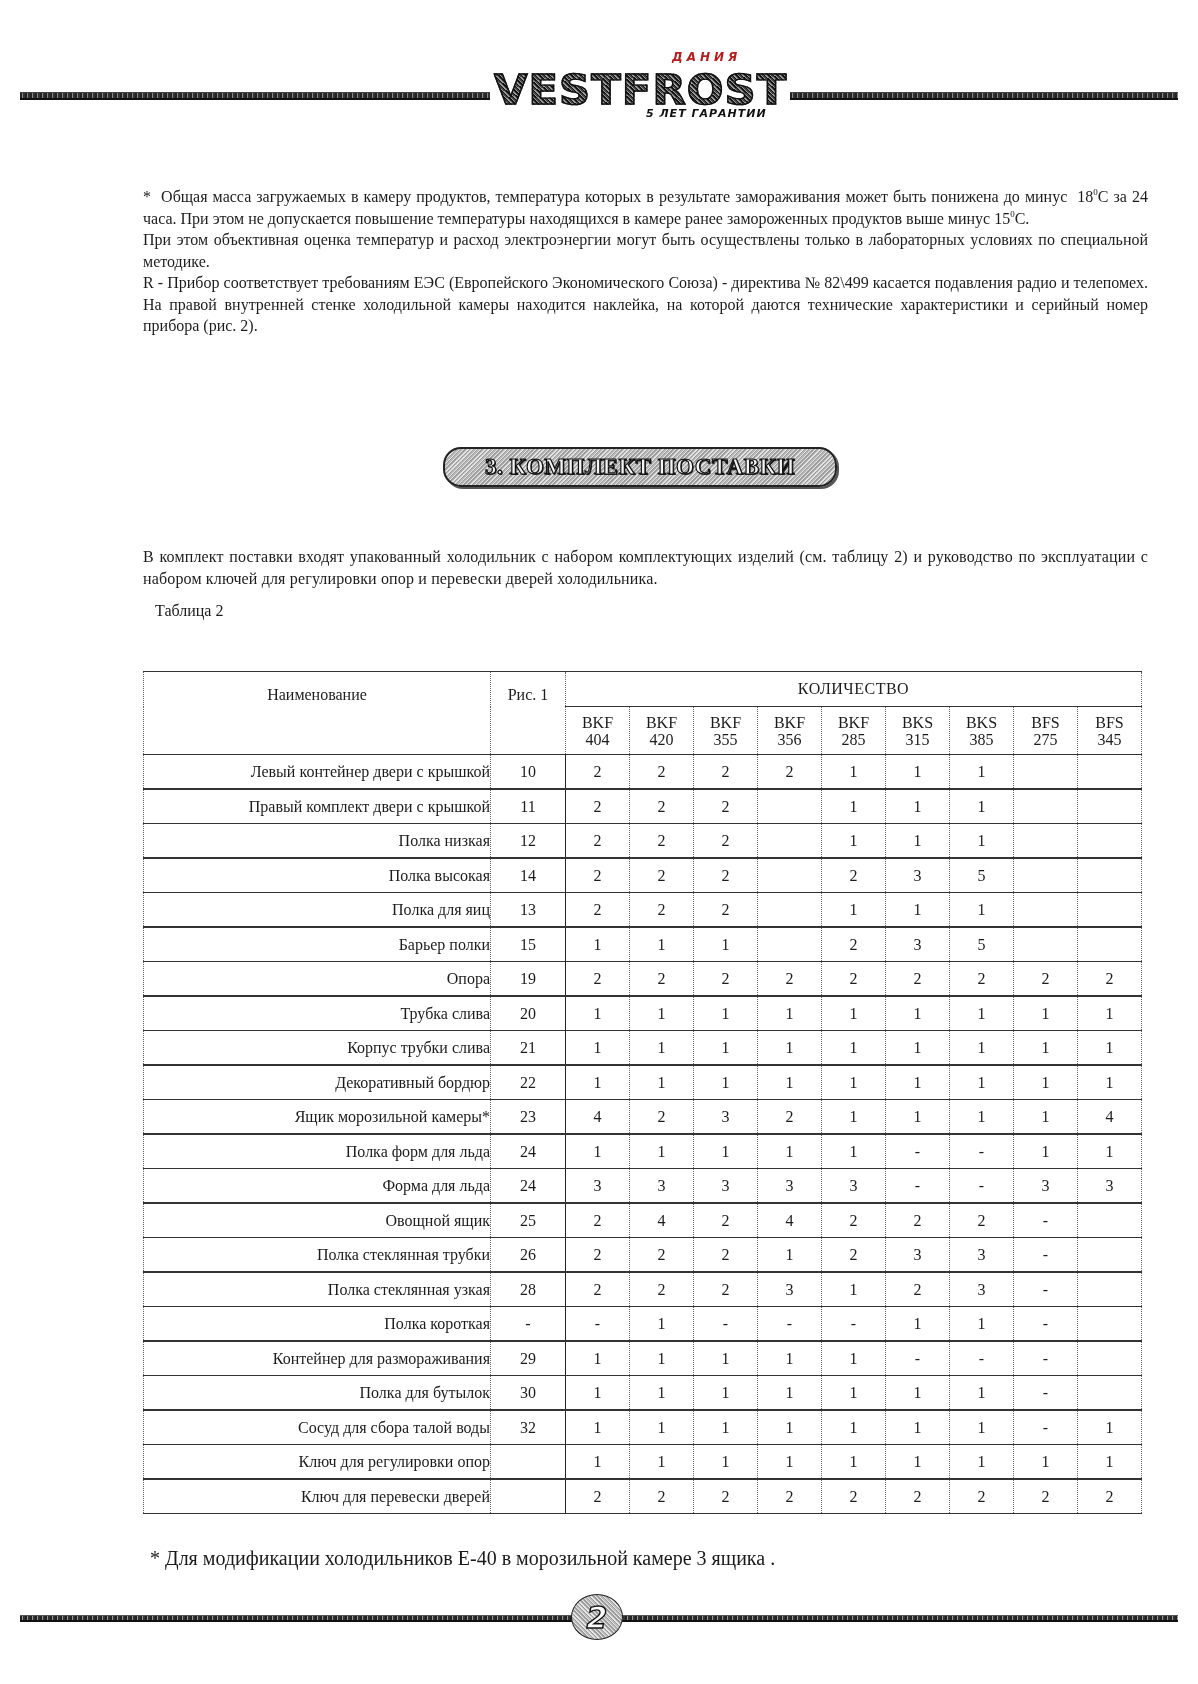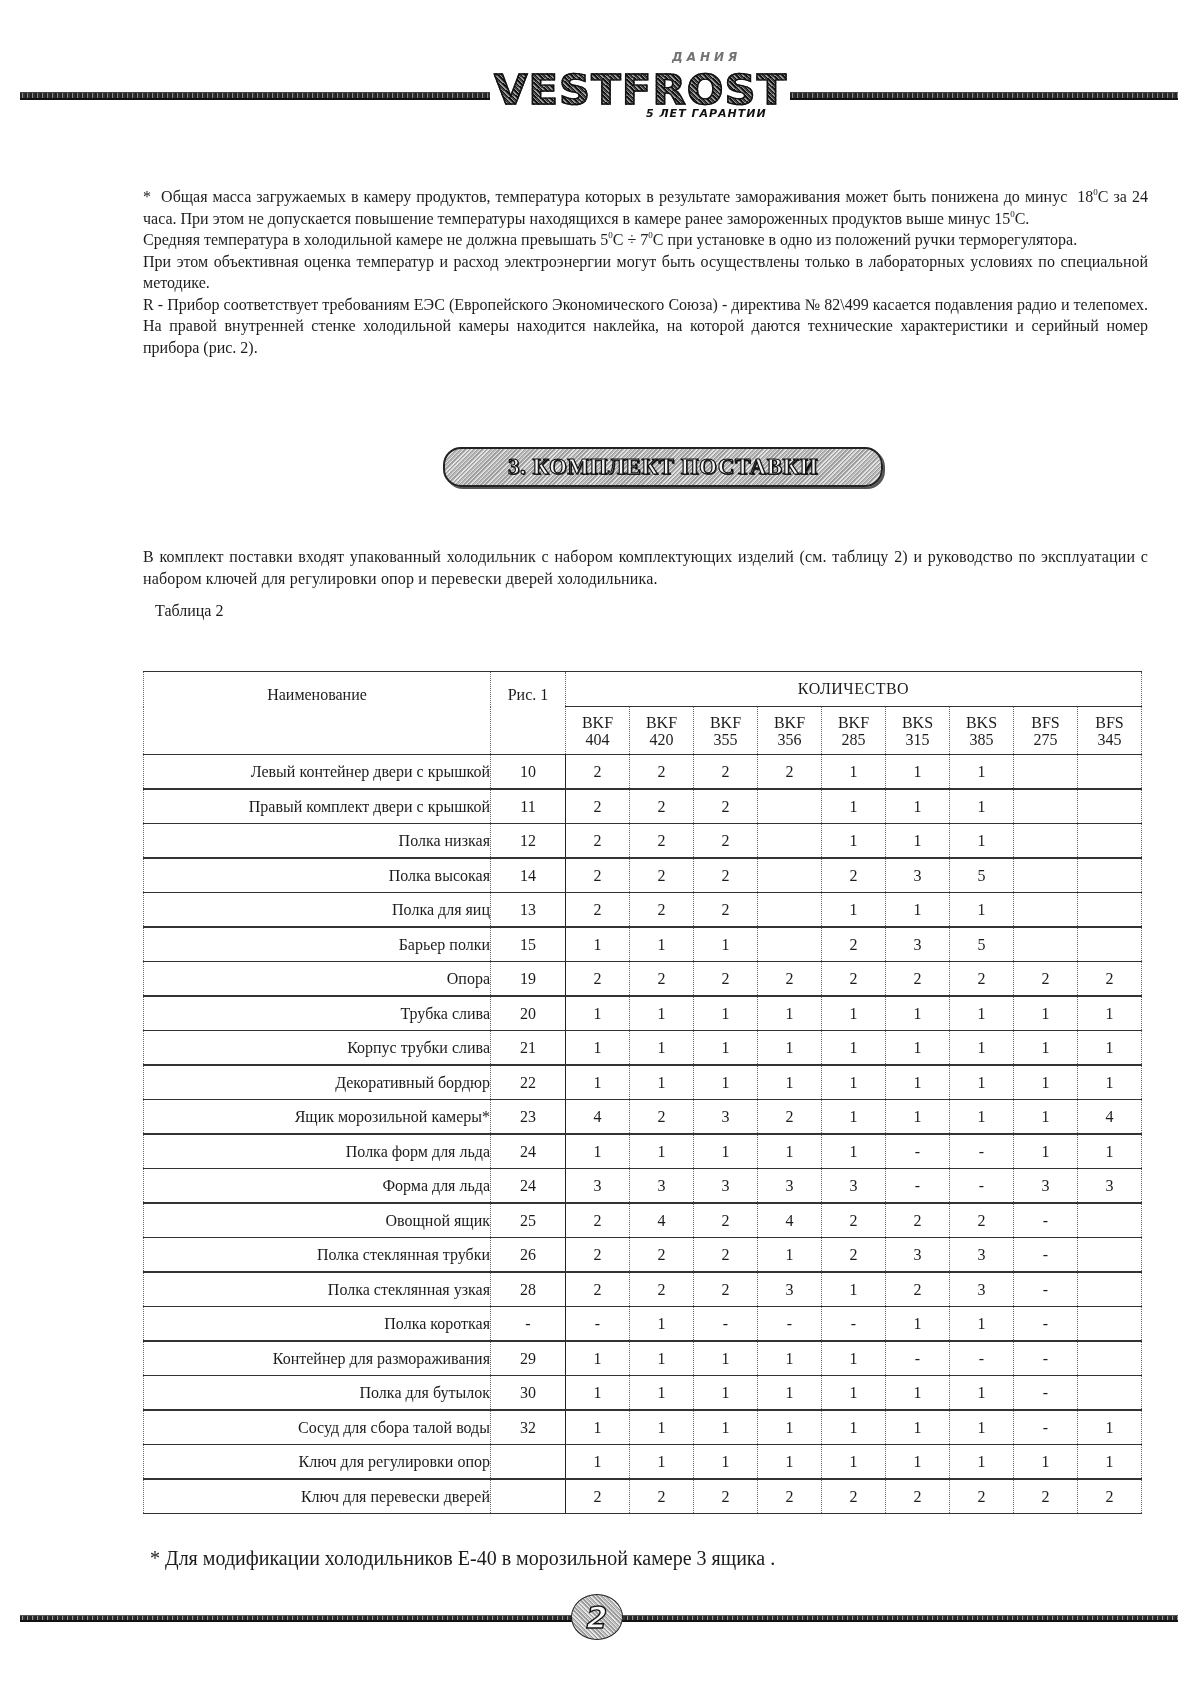--- a/index.html
+++ b/index.html
@@ -9,21 +9,21 @@
   }
   
   .hdr-line {
     position: absolute; height: 5px;
     background: repeating-linear-gradient(90deg, #222 0 2px, #888 2px 3px, #333 3px 5px);
     border-top: 1px solid #444; border-bottom: 2px solid #111;
   }
   .brand-country {
     position: absolute; left: 672px; top: 50px;
     font-family: "DejaVu Sans", sans-serif; font-weight: bold; font-style: italic;
-    font-size: 12px; letter-spacing: 4px; color: #737373; text-align: right;
+    font-size: 12px; letter-spacing: 4px; color: #b91c1c; text-align: right;
   }
   .brand-logo {
     position: absolute; left: 494px; top: 70px;
     font-family: "DejaVu Sans", sans-serif; font-weight: 900; font-size: 40px;
     letter-spacing: 1px; line-height: 40px;
     color: transparent;
     background: repeating-linear-gradient(45deg, #111 0 1px, #9a9a9a 1px 2px, #444 2px 3px);
     -webkit-background-clip: text; background-clip: text;
     -webkit-text-stroke: 1.4px #111;
     transform: scaleX(1.08); transform-origin: left center;
@@ -37,21 +37,21 @@
   .para {
     position: absolute; left: 143px; width: 1005px;
     font-size: 16px; line-height: 21.5px; color: #1c1c1c;
   }
   .para p { margin: 0; }
   .justify { text-align: justify; text-align-last: left; }
   sup { font-size: 9px; vertical-align: 7px; line-height: 0; }
 
   
   .banner {
-    position: absolute; left: 443px; top: 447px; width: 440px; height: 40px;
+    position: absolute; left: 443px; top: 447px; width: 394px; height: 40px;
     border: 2px solid #222; border-radius: 18px; box-sizing: border-box;
     background: repeating-linear-gradient(135deg, #b8b8b8 0 1px, #e2e2e2 1px 2px, #9c9c9c 2px 3px);
     box-shadow: 2px 2px 0 #555;
     display: flex; align-items: center; justify-content: center;
   }
   .banner span {
     font-family: "Liberation Serif", serif; font-weight: bold; font-size: 23px;
     color: #f4f4f4; letter-spacing: 0.5px;
     -webkit-text-stroke: 1.2px #111;
     text-shadow: 1px 1px 0 #222;
@@ -104,21 +104,20 @@
 <div class="hdr-line" style="left:20px; top:92px; width:470px;"></div>
 <div class="hdr-line" style="left:790px; top:92px; width:388px;"></div>
 <div class="brand-country">ДАНИЯ</div>
 <div class="brand-logo">VESTFROST</div>
 <div class="brand-sub">5 ЛЕТ ГАРАНТИИ</div>
 
 <div class="para justify" style="top:186px;">
   <p>
     <span>*&nbsp;&nbsp;Общая масса загружаемых в камеру продуктов, температура которых в результате замораживания может быть понижена до минус&nbsp; 18<sup>0</sup>С за 24 часа. При этом не допускается повышение температуры находящихся в камере ранее замороженных продуктов выше минус 15<sup>0</sup>С.</span>
   </p>
-  <p>Средняя температура в холодильной камере не должна превышать 5<sup>0</sup>С ÷ 7<sup>0</sup>С при установке в одно из положений ручки терморегулятора.</p>
   <p> При этом объективная оценка температур и расход электроэнергии могут быть осуществлены только в лабораторных условиях по специальной методике.</p>
   <p>R - Прибор соответствует требованиям ЕЭС (Европейского Экономического Союза) -  директива № 82\499 касается подавления радио и телепомех. На правой внутренней стенке холодильной камеры находится наклейка, на которой даются технические характеристики и серийный номер прибора (рис. 2).</p>
 </div>
 
 <div class="banner">
   <span>3. КОМПЛЕКТ ПОСТАВКИ</span>
 </div>
 
 <div class="para justify" style="top:546px; letter-spacing:0.15px;">В комплект поставки входят упакованный холодильник с набором комплектующих изделий (см. таблицу 2) и руководство по эксплуатации с набором  ключей для регулировки опор и перевески дверей холодильника.</div>
 

